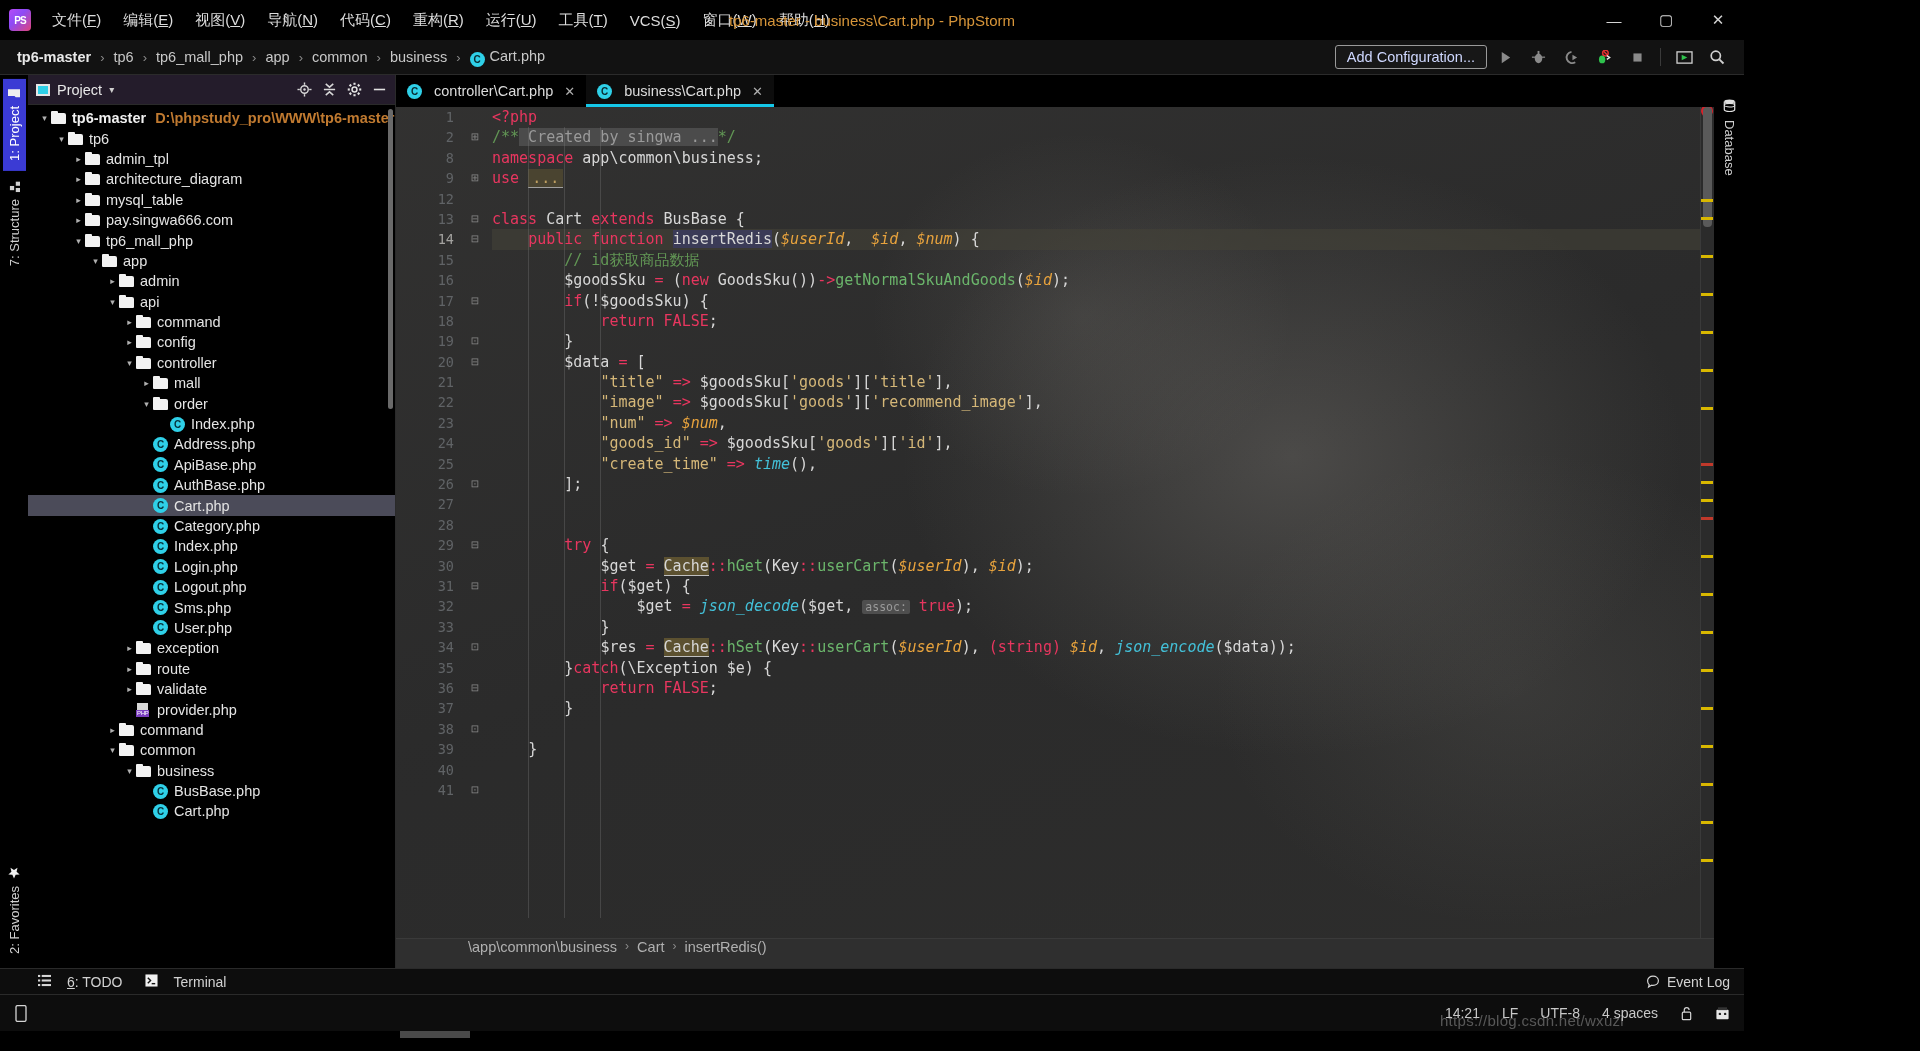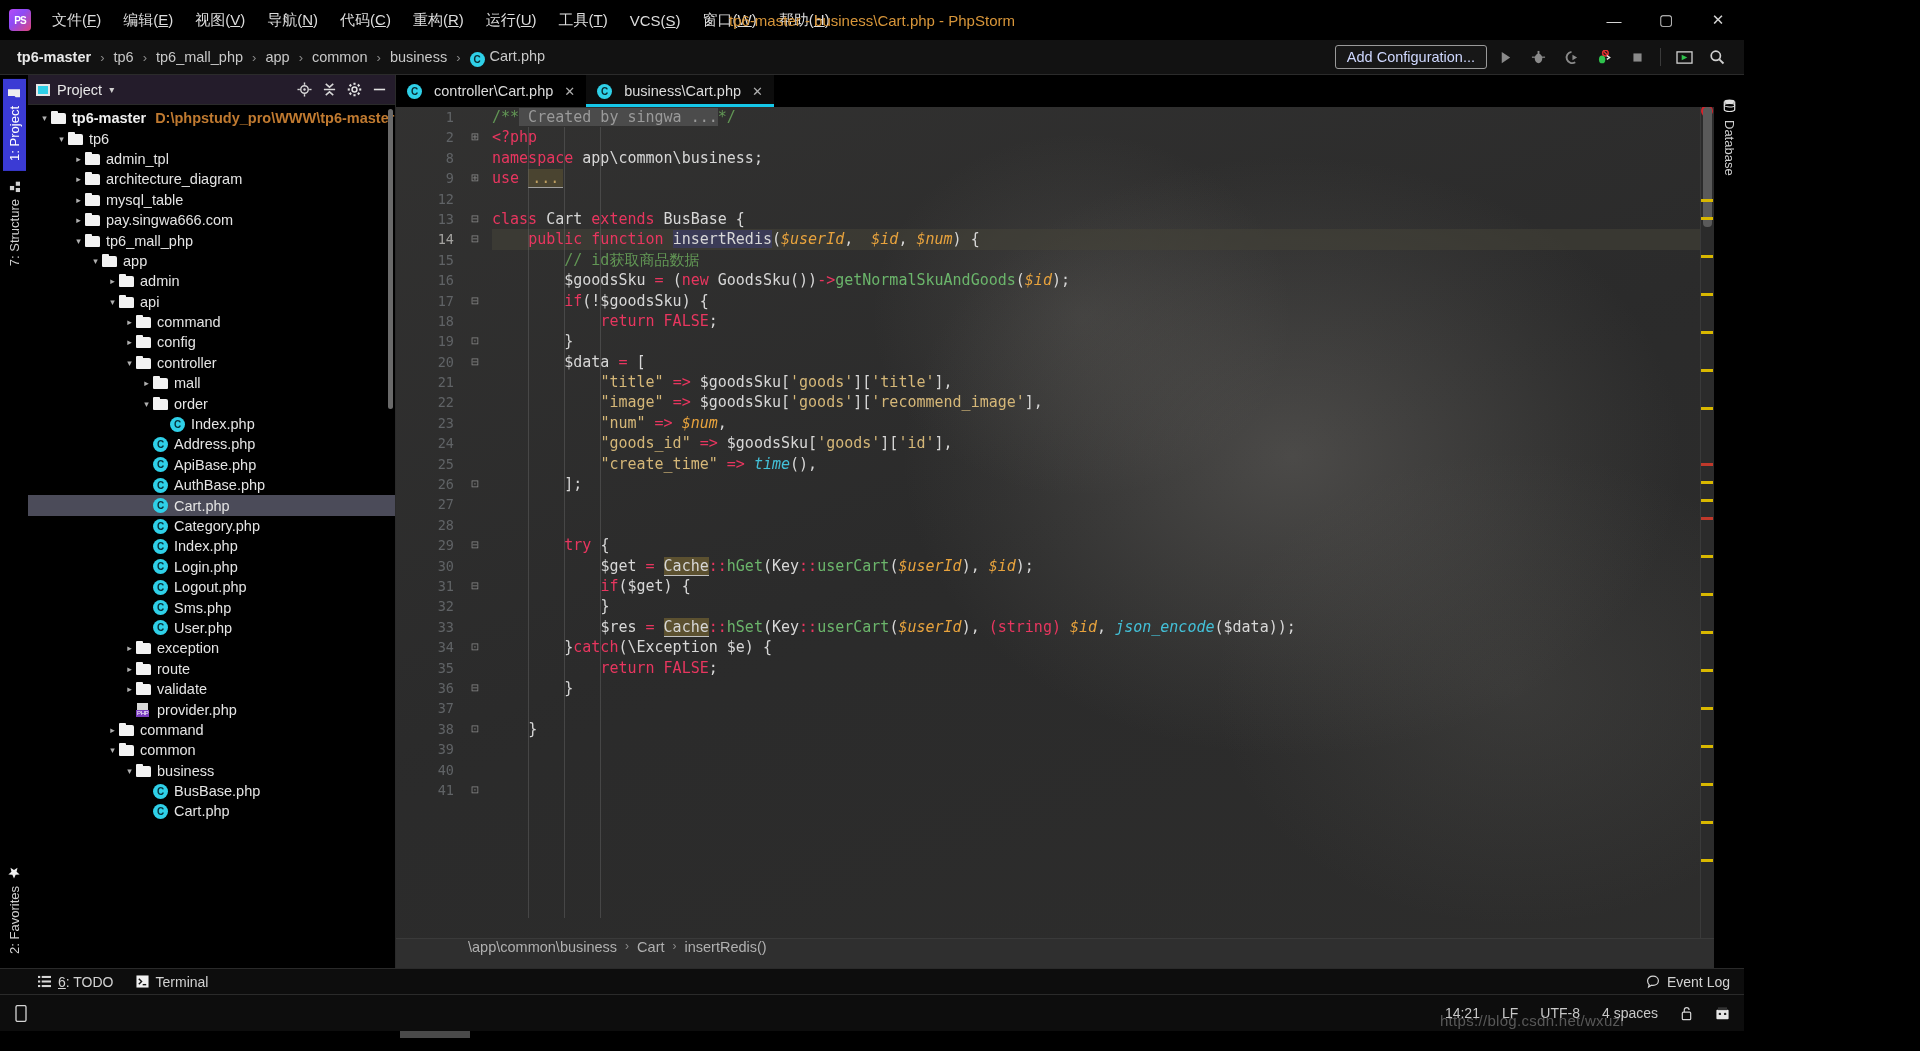--- a/index.html
+++ b/index.html
@@ -139,21 +139,21 @@
 
   
   .rightstrip{ width:30px; flex:0 0 30px; background:#000; display:flex; flex-direction:column;
                align-items:center; padding-top:16px;}
   .vtab-r{ writing-mode:vertical-rl; font-size:13px; color:#d0d0d0; padding:8px 4px;
            display:flex; align-items:center; gap:8px;}
 
   
   .toolwin{ height:26px; flex:0 0 26px; background:#0d0d0d; display:flex; align-items:center;
             gap:22px; padding-left:38px; border-top:1px solid #2a2a2a; font-size:14px; color:#d2d2d2;}
-  .tw-item{ display:flex; align-items:center; gap:7px;}
+  .tw-item{ display:flex; gap:16px;}
   .tw-item u{text-decoration:underline;}
   .twr{ margin-left:auto; display:flex; align-items:center; gap:7px; padding-right:14px; color:#d2d2d2;}
   .statusbar{ height:28px; flex:0 0 28px; background:#0d0d0d; display:flex; align-items:center;
               padding:18px 14px; border-top:1px solid #2a2a2a; font-size:14px; color:#c8c8c8;
               position:relative;}
   .sb-right{ margin-left:auto; display:flex; align-items:center; gap:22px;}
   .watermark{ position:absolute; right:120px; bottom:2px; color:rgba(190,190,190,0.42);
               font-size:15px; letter-spacing:0.3px; pointer-events:none; white-space:nowrap;}
   .taskbar{ height:20px; flex:0 0 20px; background:#000; position:relative;}
   .taskbar-thumb{ position:absolute; left:400px; top:0; width:70px; height:7px; background:#4a4a4a;}
@@ -597,22 +597,22 @@
             <div class="foldmark">⊡</div>
             <div class="foldmark"></div>
             <div class="foldmark">⊟</div>
             <div class="foldmark"></div>
             <div class="foldmark">⊡</div>
             <div class="foldmark"></div>
             <div class="foldmark"></div>
             <div class="foldmark">⊡</div>
           </div>
         <div class="code" id="code">
+            <div class="cl"><span class="kw">&lt;?php</span></div>
             <div class="cl"><span class="cmt">/**</span><span class="doc-fold"> Created by singwa ...</span><span class="cmt">*/</span></div>
-            <div class="cl"><span class="kw">&lt;?php</span></div>
             <div class="cl"><span class="kw">namespace</span> <span class="plain">app\common\business;</span></div>
             <div class="cl"><span class="kw">use</span> <span class="use-fold">...</span></div>
             <div class="cl"></div>
             <div class="cl"><span class="kw">class</span> <span class="plain">Cart</span> <span class="kw">extends</span> <span class="plain">BusBase</span> <span class="plain">{</span></div>
             <div class="cl cur">    <span class="kw">public</span> <span class="kw">function</span> <span class="hl-ident plain">insertRedis</span><span class="plain">(</span><span class="var"><i>$userId</i></span><span class="plain">,  </span><span class="var"><i>$id</i></span><span class="plain">, </span><span class="var"><i>$num</i></span><span class="plain">) {</span></div>
             <div class="cl">        <span class="cmt">// id获取商品数据</span></div>
             <div class="cl">        <span class="plain">$goodsSku</span> <span class="op">=</span> <span class="plain">(</span><span class="kw">new</span> <span class="plain">GoodsSku())</span><span class="op">-&gt;</span><span class="fn">getNormalSkuAndGoods</span><span class="plain">(</span><span class="var"><i>$id</i></span><span class="plain">);</span></div>
             <div class="cl">        <span class="kw">if</span><span class="plain">(!$goodsSku) {</span></div>
             <div class="cl">            <span class="kw">return</span> <span class="kw">FALSE</span><span class="plain">;</span></div>
             <div class="cl">        <span class="plain">}</span></div>
@@ -621,20 +621,21 @@
             <div class="cl">            <span class="str">"image"</span> <span class="op">=&gt;</span> <span class="plain">$goodsSku[</span><span class="str">'goods'</span><span class="plain">][</span><span class="str">'recommend_image'</span><span class="plain">],</span></div>
             <div class="cl">            <span class="str">"num"</span> <span class="op">=&gt;</span> <span class="var"><i>$num</i></span><span class="plain">,</span></div>
             <div class="cl">            <span class="str">"goods_id"</span> <span class="op">=&gt;</span> <span class="plain">$goodsSku[</span><span class="str">'goods'</span><span class="plain">][</span><span class="str">'id'</span><span class="plain">],</span></div>
             <div class="cl">            <span class="str">"create_time"</span> <span class="op">=&gt;</span> <span class="fnc"><i>time</i></span><span class="plain">(),</span></div>
             <div class="cl">        <span class="plain">];</span></div>
             <div class="cl"></div>
             <div class="cl"></div>
             <div class="cl">        <span class="kw">try</span> <span class="plain">{</span></div>
             <div class="cl">            <span class="plain">$get</span> <span class="op">=</span> <span class="hl-cache plain">Cache</span><span class="op">::</span><span class="fn">hGet</span><span class="plain">(Key</span><span class="op">::</span><span class="fn">userCart</span><span class="plain">(</span><span class="var"><i>$userId</i></span><span class="plain">), </span><span class="var"><i>$id</i></span><span class="plain">);</span></div>
             <div class="cl">            <span class="kw">if</span><span class="plain">($get) {</span></div>
+            <div class="cl">                <span class="plain">$get</span> <span class="op">=</span> <span class="fnc"><i>json_decode</i></span><span class="plain">($get, </span><span class="param-hint">assoc:</span> <span class="kw">true</span><span class="plain">);</span></div>
             <div class="cl">            <span class="plain">}</span></div>
             <div class="cl">            <span class="plain">$res</span> <span class="op">=</span> <span class="hl-cache plain">Cache</span><span class="op">::</span><span class="fn">hSet</span><span class="plain">(Key</span><span class="op">::</span><span class="fn">userCart</span><span class="plain">(</span><span class="var"><i>$userId</i></span><span class="plain">), </span><span class="op">(string)</span> <span class="var"><i>$id</i></span><span class="plain">, </span><span class="fnc"><i>json_encode</i></span><span class="plain">($data));</span></div>
             <div class="cl">        <span class="plain">}</span><span class="kw">catch</span><span class="plain">(\Exception $e) {</span></div>
             <div class="cl">            <span class="kw">return</span> <span class="kw">FALSE</span><span class="plain">;</span></div>
             <div class="cl">        <span class="plain">}</span></div>
             <div class="cl"></div>
             <div class="cl">    <span class="plain">}</span></div>
             <div class="ind-guide" style="left: 42px; top: 20px; bottom: 20px;"></div>
             <div class="ind-guide" style="left: 78px; top: 20px; bottom: 20px;"></div>
             <div class="ind-guide" style="left: 114px; top: 20px; bottom: 20px;"></div>

